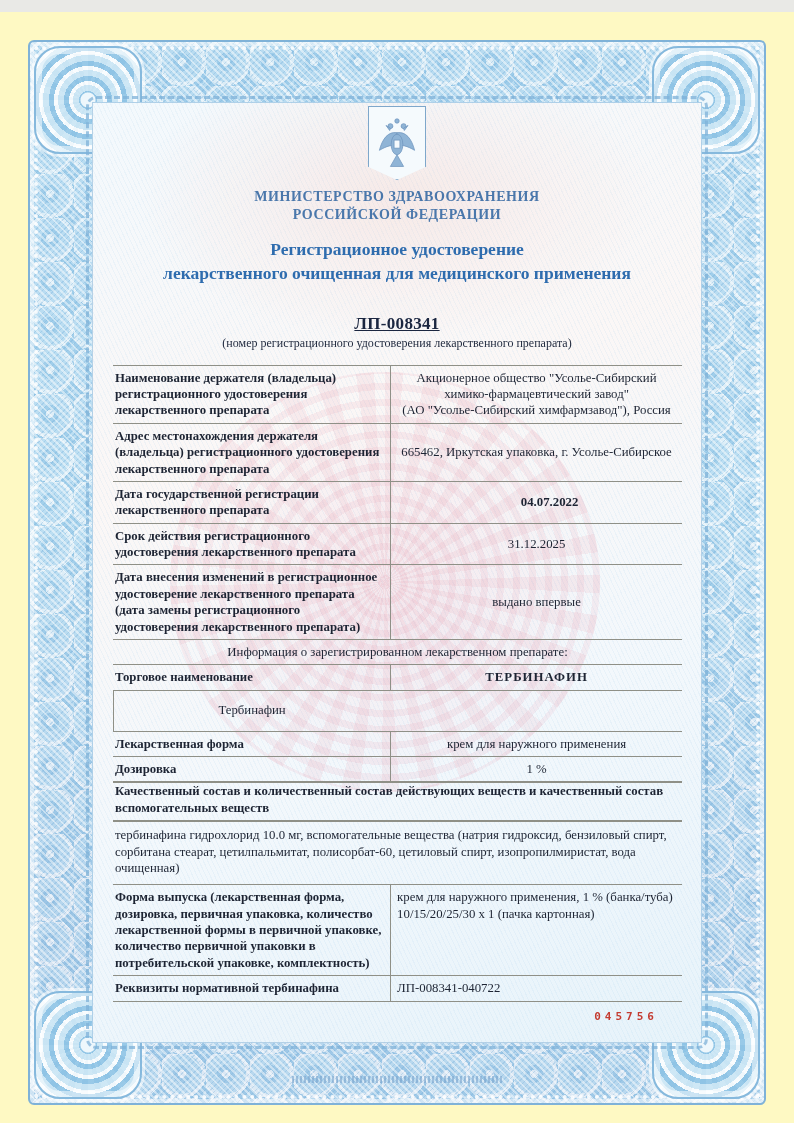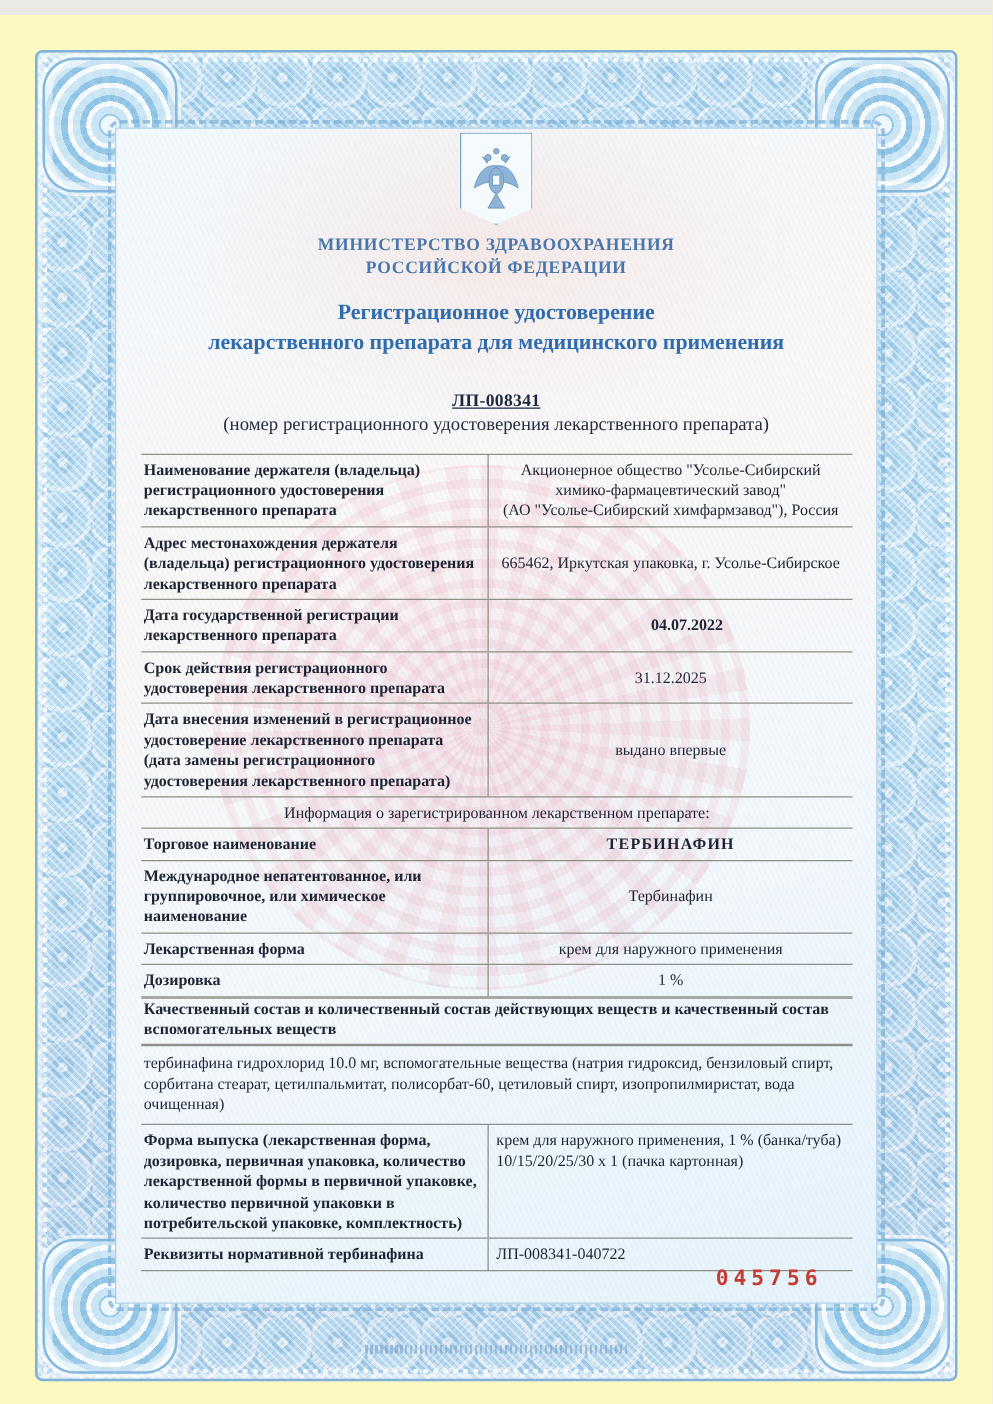--- a/index.html
+++ b/index.html
@@ -64,44 +64,44 @@
   .content{position:absolute;left:92px;top:90px;right:92px;bottom:92px;}
   .emblem-wrap{display:flex;justify-content:center;margin-top:4px;}
   .emblem{
     width:56px;height:72px;background:#f5fafd;
     border:1.5px solid #7ea7cb;
     clip-path:polygon(0 0,100% 0,100% 82%,50% 100%,0 82%);
     display:flex;align-items:center;justify-content:center;
   }
   .ministry{margin-top:8px;text-align:center;color:#4a77ab;font-size:14px;font-weight:bold;letter-spacing:.6px;line-height:1.3;}
   .title{margin-top:14px;text-align:center;color:#2e6cae;font-size:17.5px;font-weight:bold;line-height:1.35;}
-  .regnum{margin-top:28px;text-align:center;font-size:14px;font-weight:bold;color:#1b2640;text-decoration:underline;letter-spacing:.3px;}
-  .regnum-caption{margin-top:2px;text-align:center;font-size:15px;color:#232c40;}
+  .regnum{margin-top:28px;text-align:center;font-size:17px;font-weight:bold;color:#1b2640;text-decoration:underline;letter-spacing:.3px;}
+  .regnum-caption{margin-top:2px;text-align:center;font-size:12px;color:#232c40;}
   
   .itable{margin:14px 20px 0 21px;border-bottom:1px solid #8f9087;font-size:12.8px;line-height:1.28;}
   .t-row{display:grid;grid-template-columns:48.7% 1fr;border-top:1px solid #8f9087;}
   .t-row.full{display:block;}
   .cell-l{padding:4px 8px 4px 2px;font-weight:bold;display:flex;align-items:center;}
   .cell-l > span{display:block;}
   .cell-r{border-left:1px solid #8f9087;padding:4px 6px;display:flex;align-items:center;justify-content:center;text-align:center;white-space:pre-line;}
   .cell-r.left{justify-content:flex-start;text-align:left;}
   .cell-r.top{align-items:flex-start;}
   .cell-r.bold{font-weight:bold;padding-left:32px;}
   .cell-r.caps{font-weight:bold;letter-spacing:1px;}
   .t-section{border-top:1px solid #8f9087;text-align:center;padding:4px 6px;font-size:12.8px;}
   .t-fullhead{border-top:1px solid #8f9087;font-weight:bold;padding:0 8px 4px 2px;}
   .t-fulltext{border-top:1px solid #8f9087;padding:5px 8px 8px 2px;}
   .mh-62{min-height:54px}.mh-47{min-height:39px}.mh-33{min-height:26px}
   .mh-36{min-height:28px}.mh-67{min-height:59px}.mh-24{min-height:17px}
   .mh-48{min-height:40px}.mh-90{min-height:82px}.mh-25{min-height:18px}
   
   .serial{
-    position:absolute;right:136px;bottom:102px;
+    position:absolute;right:136px;bottom:112px;
     font-family:"DejaVu Sans Mono", monospace;font-weight:bold;
-    font-size:17px;letter-spacing:4px;color:#c43c31;
+    font-size:11px;letter-spacing:4px;color:#c43c31;
   }
   .microprint{
     position:absolute;left:50%;bottom:52px;transform:translateX(-50%);
     width:210px;height:7px;
     background:repeating-linear-gradient(90deg,#7fa8cf 0 2px,rgba(127,168,207,0) 2px 4px);
     opacity:.65;
   }
 </style>
 </head>
 <body>
@@ -140,21 +140,21 @@
       </div>
     </div>
 
     <div class="ministry">
       <div>МИНИСТЕРСТВО ЗДРАВООХРАНЕНИЯ</div>
       <div>РОССИЙСКОЙ ФЕДЕРАЦИИ</div>
     </div>
 
     <div class="title">
       <div>Регистрационное удостоверение</div>
-      <div>лекарственного препарата для медицинского применения</div>
+      <div>лекарственного очищенная для медицинского применения</div>
     </div>
 
     <div class="regnum">ЛП-008341</div>
     <div class="regnum-caption">(номер регистрационного удостоверения лекарственного препарата)</div>
 
     <div class="itable">
 
       <div class="t-row mh-62">
         <div class="cell-l">
             <span>Наименование держателя (владельца) регистрационного удостоверения лекарственного препарата</span>
@@ -194,23 +194,20 @@
       <div class="t-section">Информация о зарегистрированном лекарственном препарате:</div>
 
       <div class="t-row mh-24">
         <div class="cell-l">
             <span>Торговое наименование</span>
           </div>
         <div class="cell-r caps">ТЕРБИНАФИН</div>
       </div>
 
       <div class="t-row mh-48">
-        <div class="cell-l">
-            <span>Международное непатентованное, или группировочное, или химическое наименование</span>
-          </div>
         <div class="cell-r">Тербинафин</div>
       </div>
 
       <div class="t-row mh-25">
         <div class="cell-l">
             <span>Лекарственная форма</span>
           </div>
         <div class="cell-r">крем для наружного применения</div>
       </div>
 

